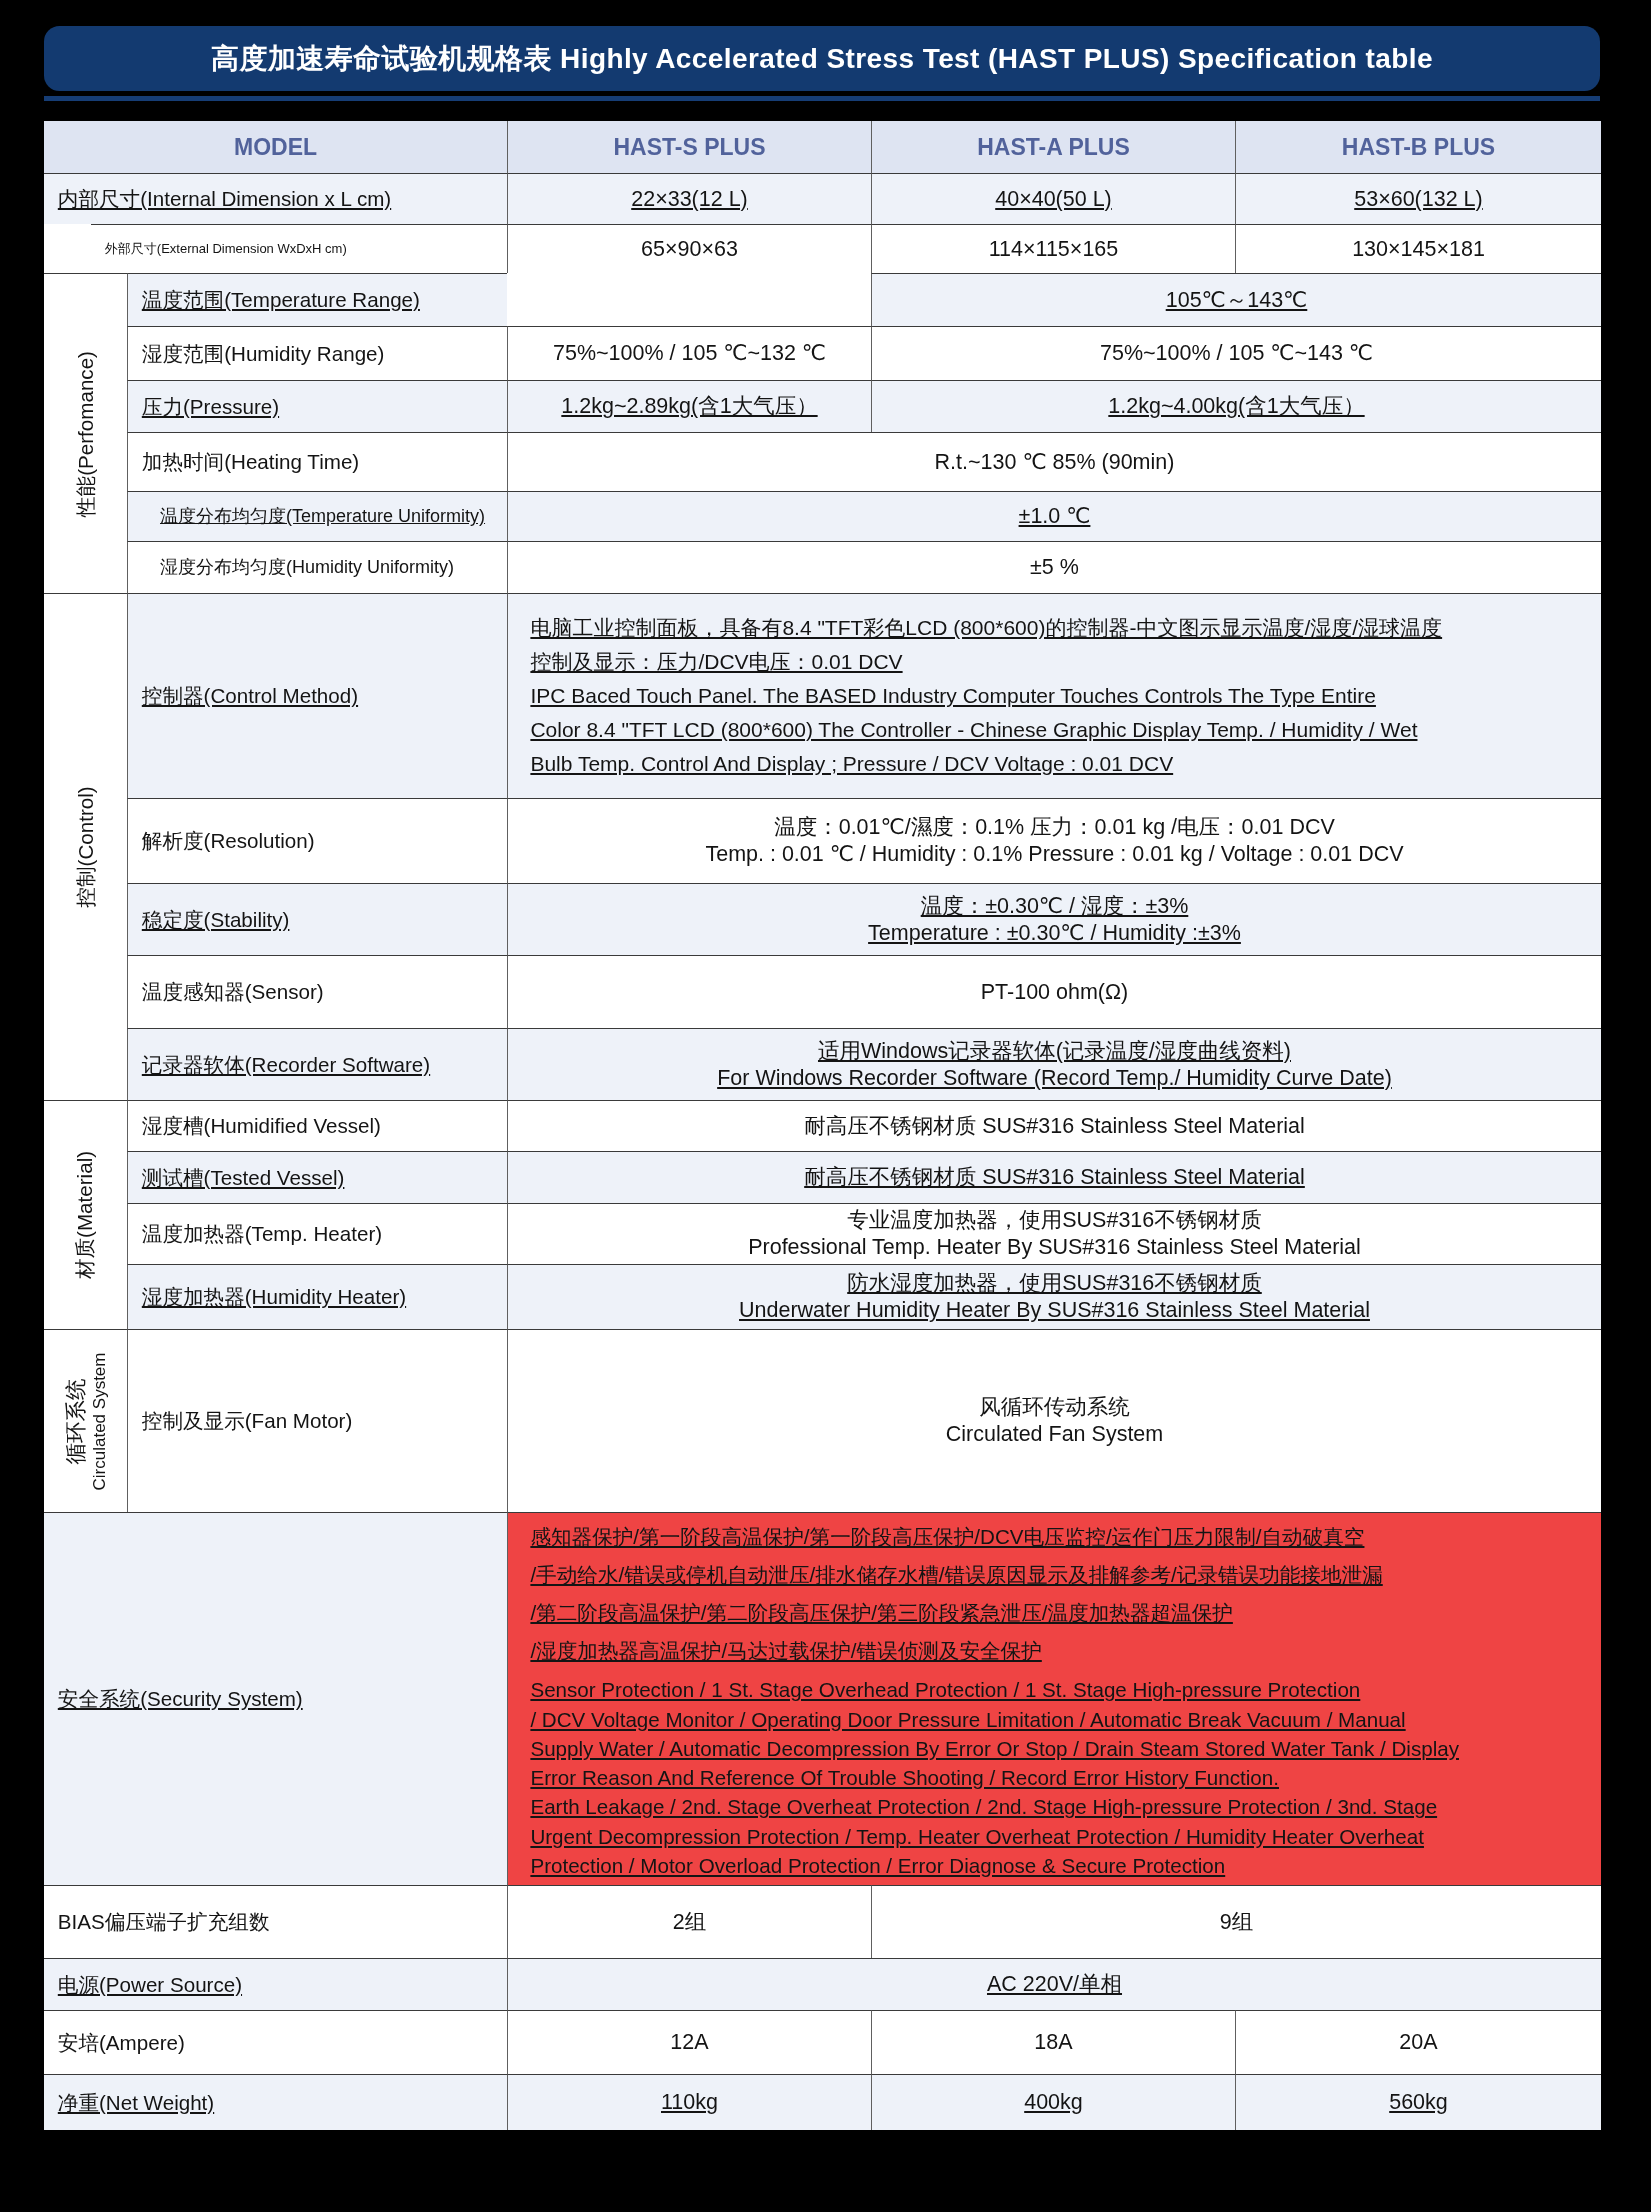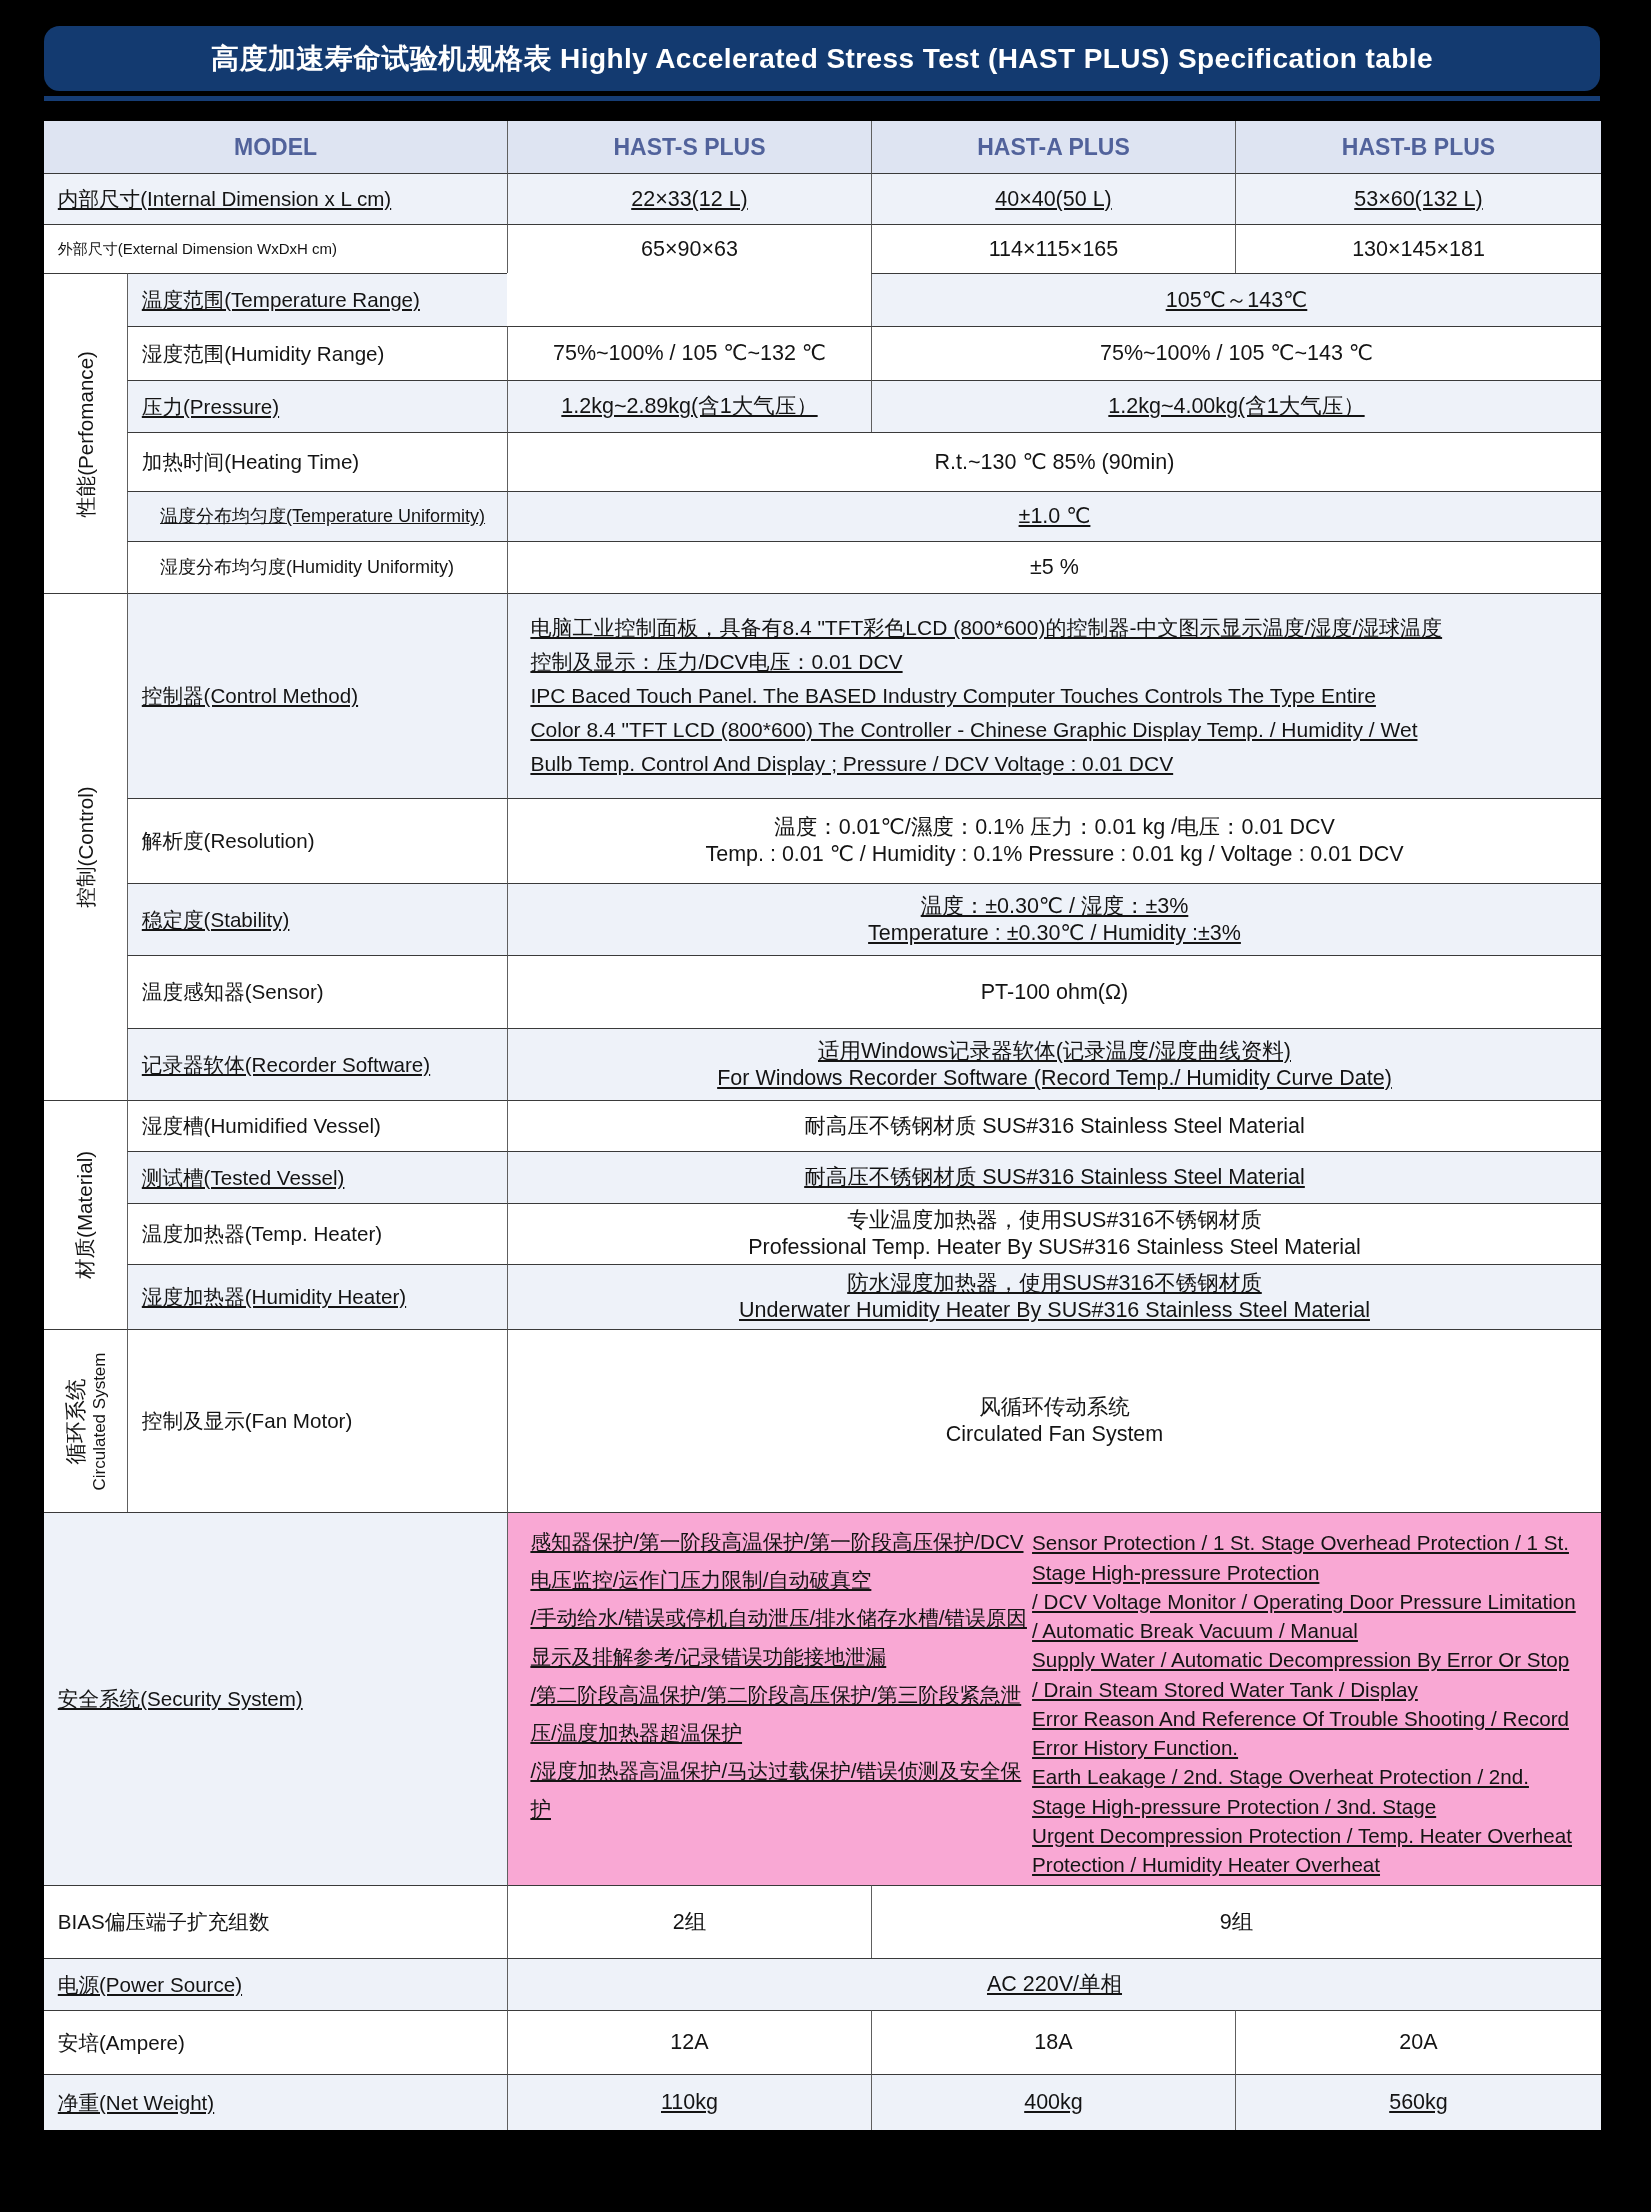--- a/index.html
+++ b/index.html
@@ -20,34 +20,34 @@
     position:absolute;left:44px;top:121px;width:1556px;background:#ffffff;
     display:grid;
     grid-template-columns:83px 380px 364px 364px 366px;
     grid-template-rows:52px 51px 49px 53px 54px 52px 59px 50px 52px 205px 85px 72px 73px 72px 51px 52px 61px 65px 183px 373px 73px 52px 64px 56px;
   }
   .cell{
     display:flex;align-items:center;justify-content:center;text-align:center;
     font-size:21.5px;line-height:1.25;padding:3.4px 8.6px;box-sizing:border-box;background:#fff;
   }
   .lbl{justify-content:flex-start;text-align:left;padding-left:13.8px;font-size:20.6px;}
-  .label-md{font-size:15px;}
+  .label-md{font-size:13px;margin-left:47px;}
   .label-sm{font-size:18px;padding-left:32px;}
   .alt{background:#EEF2F9;text-decoration:underline;}
   .hdr{background:#DEE4F2;color:#51629B;font-weight:bold;font-size:23px;}
   .bt{border-top:1.7px solid #3a3a3a;}
   .bl{border-left:1.7px solid #606060;}
   .pre{white-space:pre-line;}
   .para{
     justify-content:flex-start;text-align:left;align-items:center;
     padding:10.3px 22.4px;font-size:21px;line-height:1.62;white-space:pre-line;
   }
   .para-col{
-    display:flex;justify-content:center;align-items:flex-start;
-    text-align:left;padding:10.3px 22.4px;box-sizing:border-box;font-size:20.6px;background:#f9a8d4;
+    display:flex;flex-direction:column;justify-content:center;align-items:flex-start;
+    text-align:left;padding:10.3px 22.4px;box-sizing:border-box;font-size:20.6px;background:#ef4444;
   }
   .sec-cn{white-space:pre-line;line-height:1.85;}
   .sec-en{white-space:pre-line;line-height:1.42;margin-top:5.2px;}
   .side{display:flex;align-items:center;justify-content:center;background:#fff;box-sizing:border-box;}
   .vtxt{transform:rotate(-90deg);white-space:nowrap;font-size:20.6px;text-align:center;}
   .vtxt .v-cn{font-size:21.5px;}
   .vtxt .v-en{font-size:17px;}
 </style>
 </head>
 <body>

